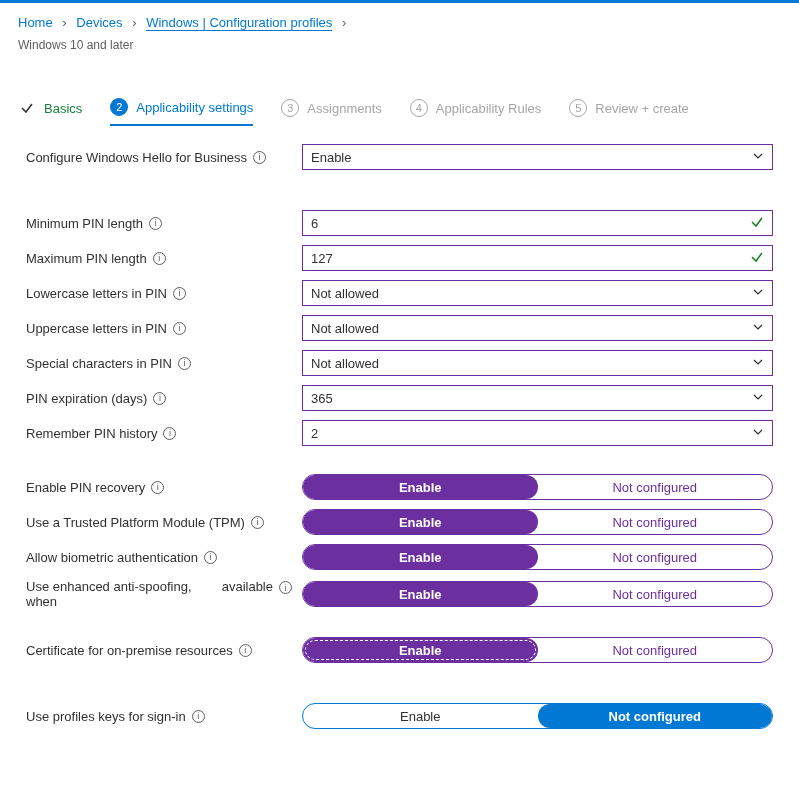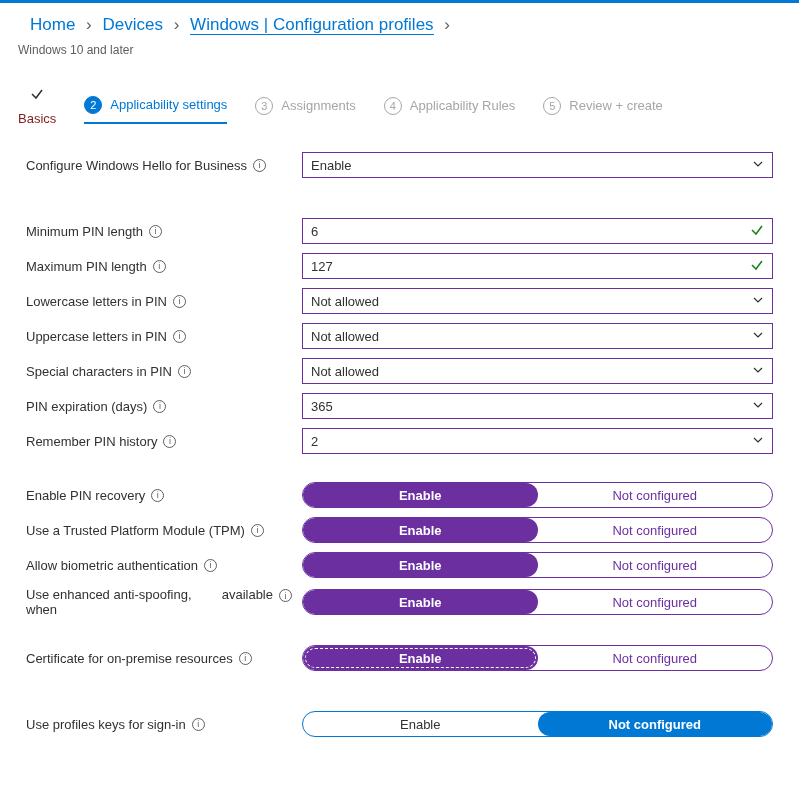--- a/index.html
+++ b/index.html
@@ -7,37 +7,37 @@
     margin: 0;
     padding: 0;
     font-family: "Segoe UI", -apple-system, sans-serif;
     font-size: 13px;
     color: #323130;
     background: #fff;
     width: 799px;
   }
   .topbar { height: 3px; background: #0078d4; }
   .wrap { padding: 8px 18px 40px 18px; }
-  .crumbs { font-size: 17px; color: #0078d4; margin: 4px 0 8px 12px; }
+  .crumbs { font-size: 13px; color: #0078d4; margin: 4px 0 8px 0; }
   .crumbs a { color: #0078d4; text-decoration: none; }
   .crumbs a.under { border-bottom: 1px solid #0078d4; }
   .crumbs .sep { color: #605e5c; margin: 0 6px; }
   h1.title { font-size: 26px; font-weight: 600; margin: 2px 0 0 0; letter-spacing: .2px; }
-  .subtitle { font-size: 12px; color: #605e5c; margin: 2px 0 22px 0; }
+  .subtitle { font-size: 12px; color: #605e5c; margin: 2px 0 40px 0; }
 
   
   .steps { display:flex; align-items:center; gap: 28px; border-bottom: none; margin-bottom: 18px; }
   .step { display:flex; align-items:center; gap:8px; padding: 6px 0 8px 0; color:#a7a6a5;}
   .step .bubble {
     width:18px;height:18px;border-radius:50%;border:1.5px solid #a7a6a5;
     display:flex;align-items:center;justify-content:center;font-size:11px;background:#fff;
   }
   .step.done .bubble { border:none;background:none;width:18px; }
   .step.done svg{stroke:#323130;}
-  .step.done { color:#7f1d1d;flex-direction:column; }
+  .step.done { color:#15803d; }
   .step.active { color:#0078d4; border-bottom:2px solid #0078d4; }
   .step.active .bubble { background:#0078d4; border-color:#0078d4; color:#fff; }
 
   
   .row { display:flex; align-items:center; margin: 9px 8px; }
   .lbl { width: 276px; display:flex; align-items:center; gap:6px; padding-right:10px;}
   .lbl.wrap2 { flex-direction:row; align-items:flex-start; gap:2px;}
   .lbl.wrap2 .line2{display:flex;align-items:flex-end;gap:6px;}
   .info {
     width:13px;height:13px;border:1px solid #605e5c;border-radius:50%;

